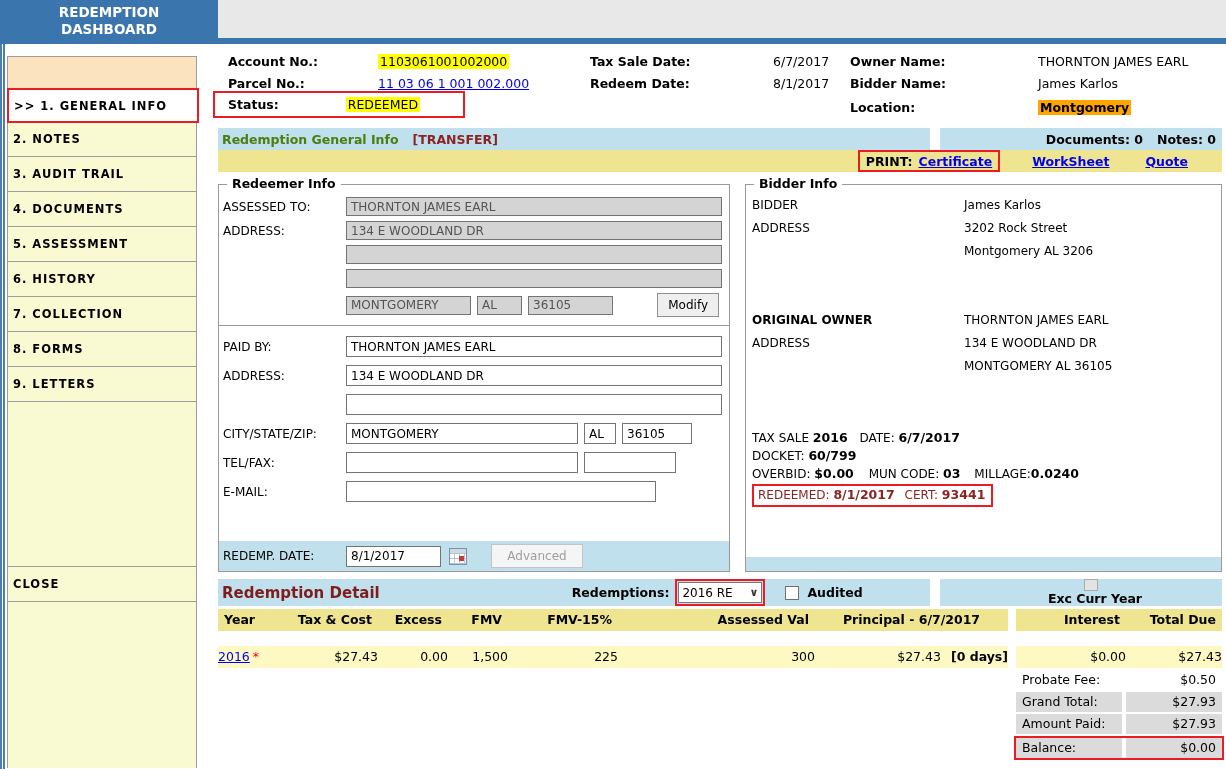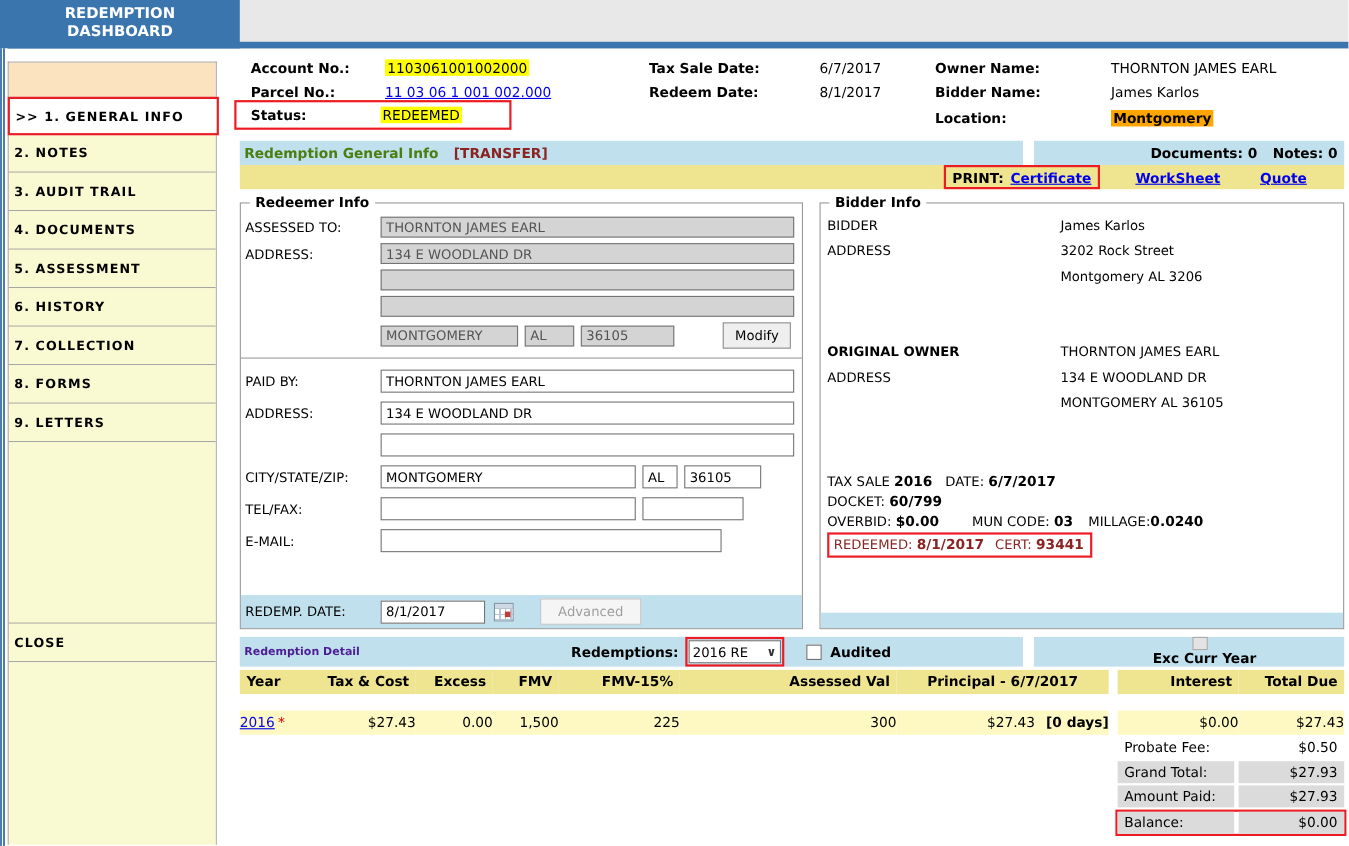--- a/index.html
+++ b/index.html
@@ -24,21 +24,21 @@
     padding-left:5px; cursor:pointer; }
   .side-item.selected { background:#fff; border:2px solid #ED1C24; margin:-1px; position:relative; z-index:2; width:192px;text-align:right; }
   .side-fill { height:165px; background:#FAFAD2; border-bottom:1px solid #9D9D9D; }
   .side-fill-bottom { height:166px; background:#FAFAD2; }
 
   
   .main { position:absolute; left:218px; top:44px; width:1004px; height:725px; }
 
   .page-header { position:relative; height:82px; }
   .ph-lbl { position:absolute; font-weight:bold; font-size:12.5px; white-space:nowrap; }
-  .ph-val { position:absolute; font-size:12.5px; white-space:nowrap; }
+  .ph-val { position:absolute; font-size:12.5px; white-space:nowrap;margin-left:28px; }
   .hl-yellow { background:#FFFF00; padding:0 2px; }
   .hl-orange { background:#FFA500; font-weight:bold; padding:0 2px; }
   a, .link { color:#0000EE; text-decoration:underline; cursor:pointer; }
   .status-box { position:absolute; left:-5px; top:47px; width:252px; height:27px;
     border:2px solid #ED1C24; display:flex; align-items:center; }
   .status-box .ph-lbl { position:static; margin-left:13px; }
   .status-box .ph-val { position:static; margin-left:67px; }
 
   .bar-row { display:flex; margin-top:2px; }
   .bar { height:22px; display:flex; align-items:center; }
@@ -95,21 +95,21 @@
   .tax-block b { font-size:12.5px; }
   .redeemed-line { display:inline-block; border:2px solid #ED1C24; padding:0 6px 1px 4px;
     color:#8B2323; margin-top:1px; }
   .redeemed-line b { font-size:12.5px; }
   .bidder-bar { position:absolute; left:0; bottom:0; width:100%; height:14px; background:#BFE0EC; }
 
   
   .receipt-line { margin:14px 0 0 4px; font-size:12px; height:18px; }
   .detail-bar { margin-top:7px; }
   .detail-bar .bar { height:27px; }
-  .dt-title { font-weight:bold; color:#4c1d95; font-size:10px; margin-left:4px; }
+  .dt-title { font-weight:bold; color:#7f1d1d; font-size:15px; margin-left:4px; }
   .dt-redemptions { font-weight:bold; font-size:12.5px; margin-left:192px; }
   .select-wrap { margin-left:6px; padding:1px; }
   .select { width:84px; height:21px; background:#fff; border:1px solid #767676; display:flex;
     align-items:center; font-size:12px; padding:0 3px; cursor:pointer; }
   .select .chev { margin-left:auto; font-weight:bold; font-size:11px; color:#333; }
   .checkbox { width:14px; height:14px; border:1px solid #707070; background:#fff; margin-left:20px; cursor:pointer; }
   .checkbox.disabled { background:#E3E3E3; border-color:#ABABAB; cursor:default; }
   .cb-lbl { font-weight:bold; font-size:12.5px; margin-left:8px; }
   .seg-right.exc { justify-content:flex-start; padding-left:26px;flex-direction:column; }
 
@@ -337,21 +337,21 @@
             <span style="margin-left:8px">DATE:</span>
             <b>6/7/2017</b>
           </div>
           <div>
             <span>DOCKET:</span>
             <b>60/799</b>
           </div>
           <div>
             <span>OVERBID:</span>
             <b>$0.00</b>
-            <span style="margin-left:26px">MUN CODE:</span>
+            <span style="margin-left:11px">MUN CODE:</span>
             <b>03</b>
             <span style="margin-left:10px">MILLAGE:</span><b>0.0240</b>
           </div>
           <div class="redeemed-line">
             <span>REDEEMED:</span>
             <b>8/1/2017</b>
             <span style="margin-left:6px">CERT:</span>
             <b>93441</b>
           </div>
         </div>

